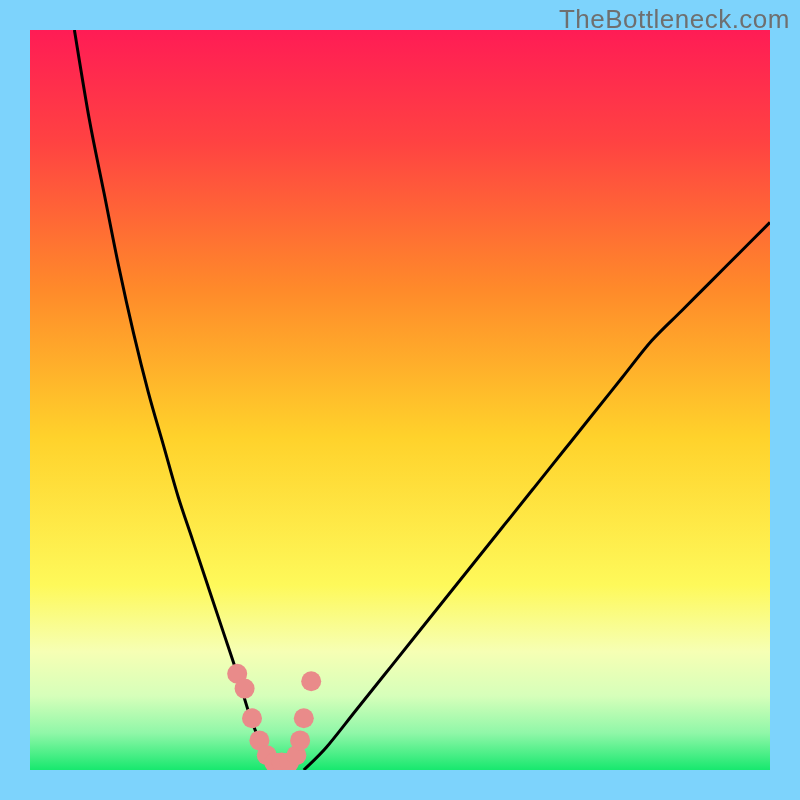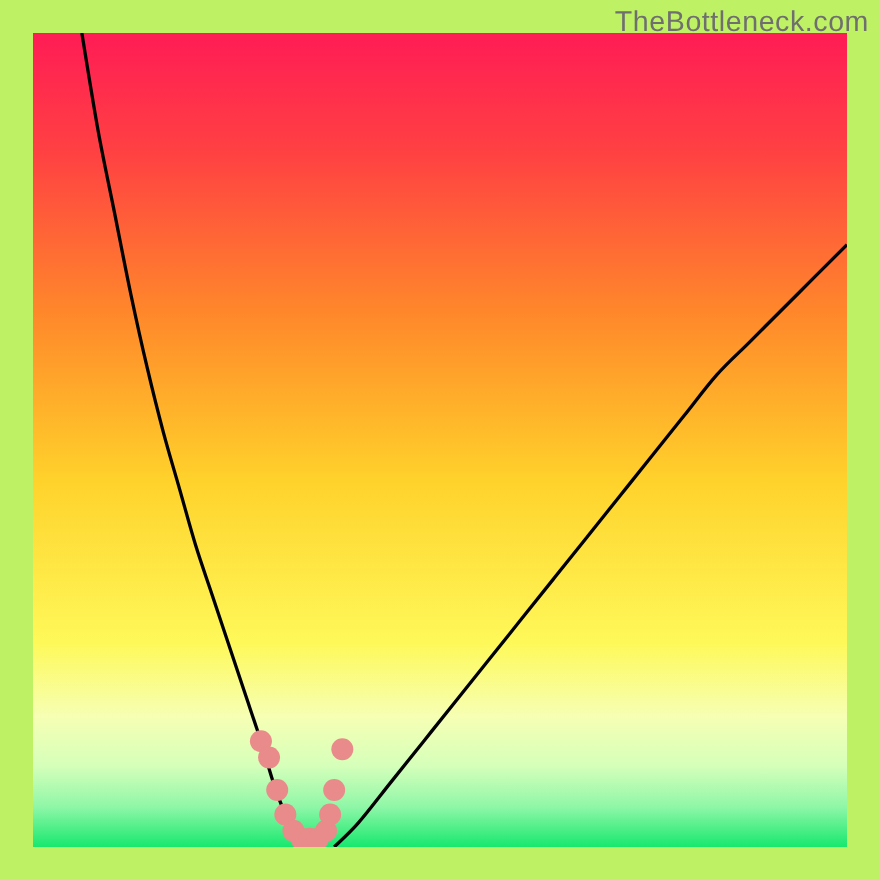--- a/index.html
+++ b/index.html
@@ -7,21 +7,21 @@
     padding: 0;
     width: 800px;
     height: 800px;
     background: #000;
     font-family: Arial, Helvetica, sans-serif;
     overflow: hidden;
   }
   .frame {
     position: absolute;
     inset: 0;
-    background: #bef264;
+    background: #7dd3fc;
   }
   .plot-area {
     position: absolute;
     left: 30px;
     top: 30px;
     width: 740px;
     height: 740px;
     overflow: hidden;
   }
   .gradient {

